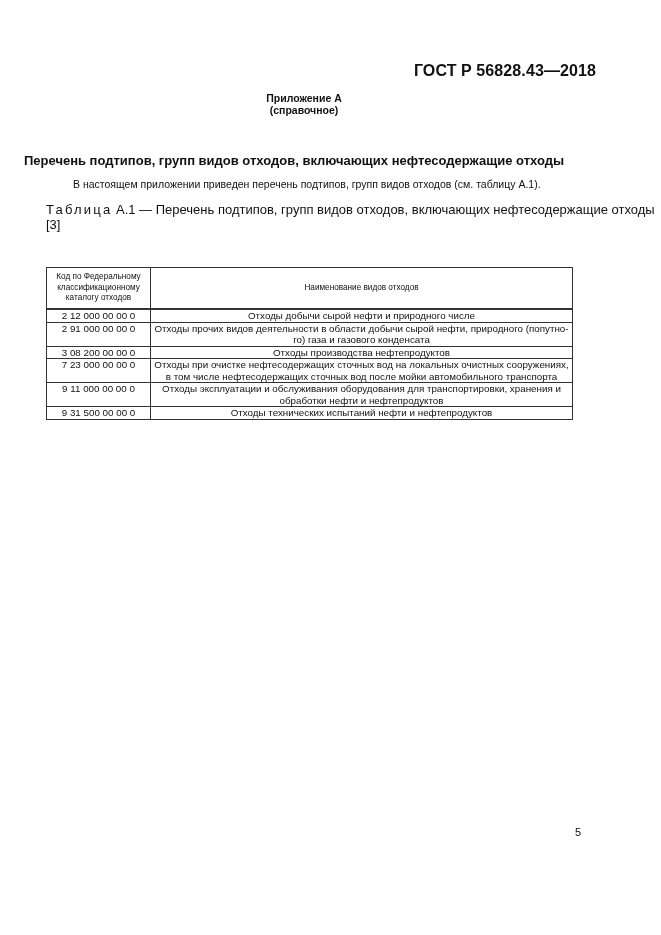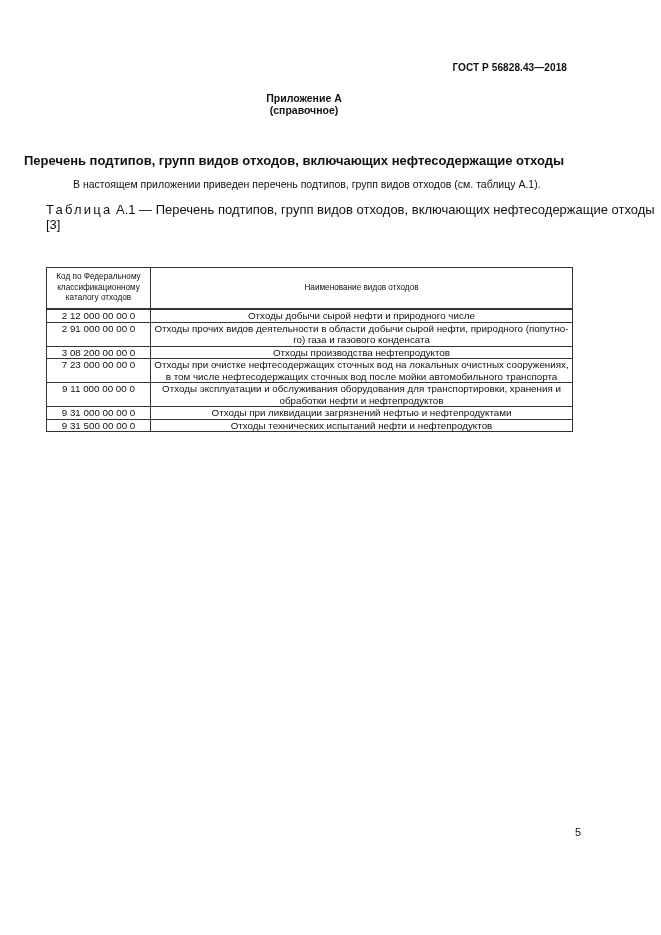--- a/index.html
+++ b/index.html
@@ -11,22 +11,22 @@
       width: 661px;
       height: 935px;
       position: relative;
       overflow: hidden;
       font-family: "Liberation Sans", sans-serif;
       color: #111111;
     }
     .page-header {
       position: absolute;
       top: 62px;
-      right: 94px;
-      font-size: 10px;
+      right: 65px;
+      font-size: 16px;
       font-weight: bold;
       letter-spacing: 0.1px;
     }
     .annex-block {
       position: absolute;
       top: 92px;
       left: 0;
       width: 608px;
       text-align: center;
       font-size: 10.5px;
@@ -146,23 +146,19 @@
     </tr>
     <tr>
       <td class="code-cell">7 23 000 00 00 0</td>
       <td class="name-cell">Отходы при очистке нефтесодержащих сточных вод на локальных очистных сооружениях, в том числе нефтесодержащих сточных вод после мойки автомобильного транспорта</td>
     </tr>
     <tr>
       <td class="code-cell">9 11 000 00 00 0</td>
       <td class="name-cell">Отходы эксплуатации и обслуживания оборудования для транспортировки, хранения и обработки нефти и нефтепродуктов</td>
     </tr>
     <tr>
-      <td class="code-cell">9 31 000 00 00 0</td>
-      <td class="name-cell">Отходы при ликвидации загрязнений нефтью и нефтепродуктами</td>
-    </tr>
-    <tr>
       <td class="code-cell">9 31 500 00 00 0</td>
       <td class="name-cell">Отходы технических испытаний нефти и нефтепродуктов</td>
     </tr>
   </tbody>
 </table>
 
 <div class="page-number">5</div>
 
 </body></html>

